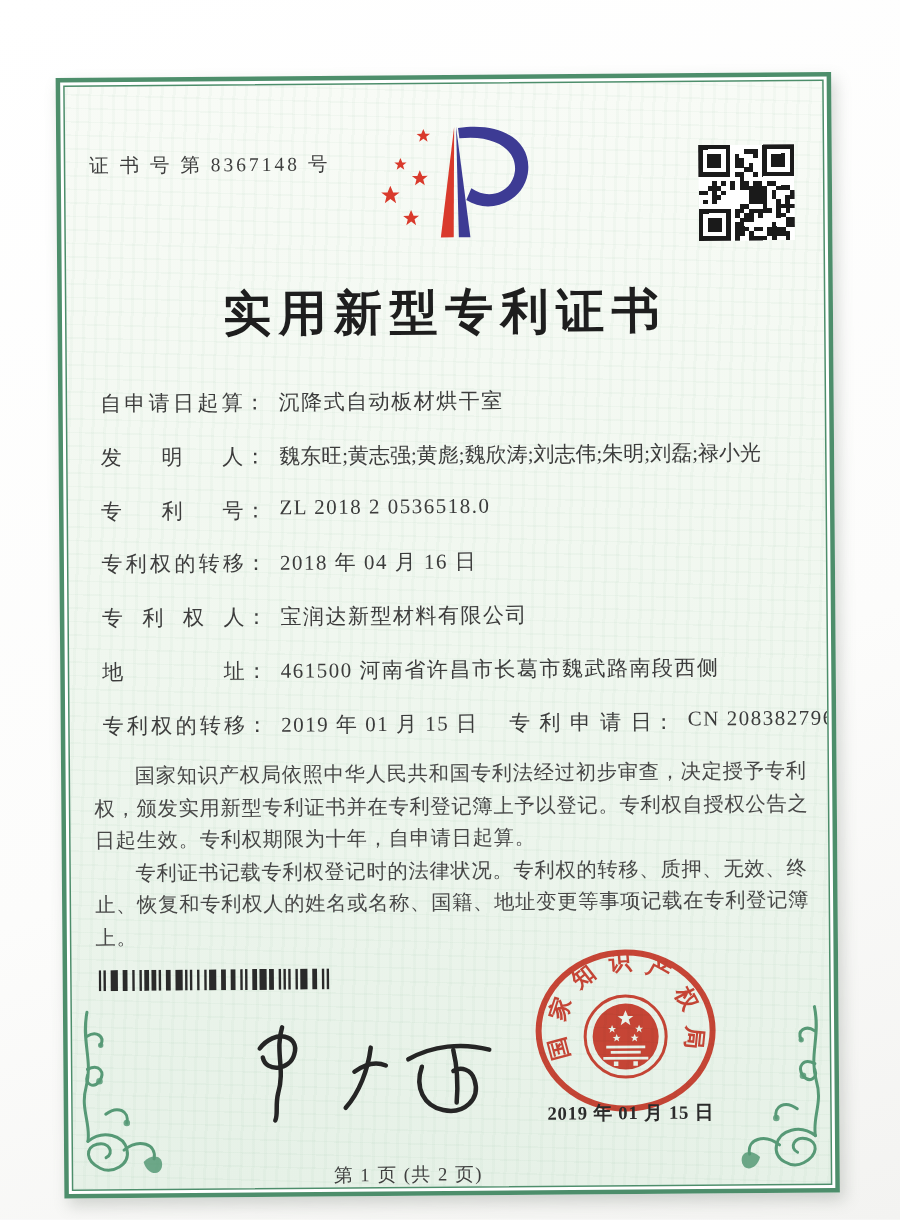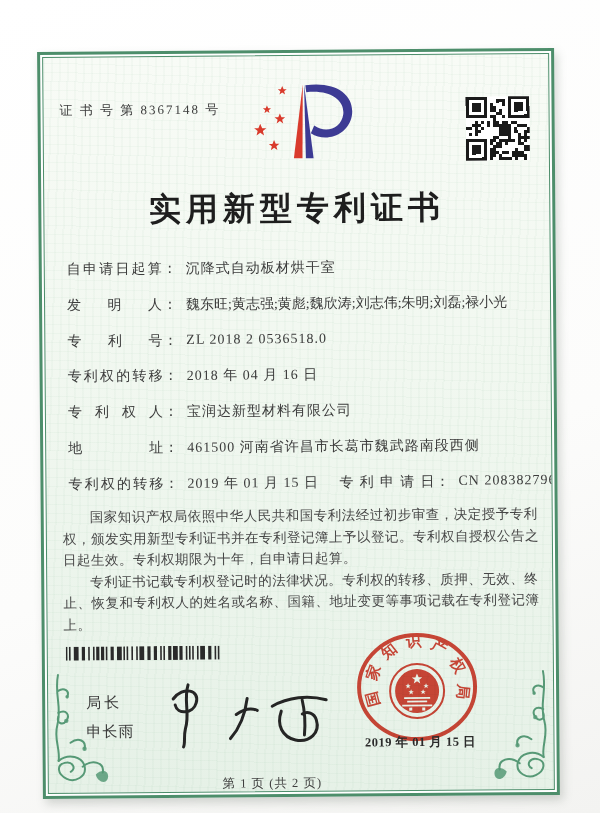--- a/index.html
+++ b/index.html
@@ -125,24 +125,20 @@
         <p>国家知识产权局依照中华人民共和国专利法经过初步审查，决定授予专利权，颁发实用新型专利证书并在专利登记簿上予以登记。专利权自授权公告之日起生效。专利权期限为十年，自申请日起算。</p>
         <p>专利证书记载专利权登记时的法律状况。专利权的转移、质押、无效、终止、恢复和专利权人的姓名或名称、国籍、地址变更等事项记载在专利登记簿上。</p>
       </div>
 
       <div class="barcode">
         <svg viewBox="0 0 100 20" preserveAspectRatio="none">
           <path class="bc-bars" fill="#2a2a2a" d="M0,0h1v20h-1zM2,0h1v20h-1zM5,0h3v20h-3zM10,0h2v20h-2zM14,0h1v20h-1zM17,0h1v20h-1zM19,0h2v20h-2zM22,0h2v20h-2zM25,0h1v20h-1zM28,0h2v20h-2zM32,0h3v20h-3zM36,0h1v20h-1zM38,0h1v20h-1zM41,0h1v20h-1zM44,0h1v20h-1zM46,0h3v20h-3zM51,0h2v20h-2zM55,0h2v20h-2zM59,0h1v20h-1zM61,0h1v20h-1zM64,0h2v20h-2zM67,0h3v20h-3zM71,0h2v20h-2zM75,0h1v20h-1zM77,0h1v20h-1zM79,0h1v20h-1zM82,0h1v20h-1zM84,0h3v20h-3zM89,0h2v20h-2zM93,0h1v20h-1zM95,0h1v20h-1z"></path>
         </svg>
       </div>
 
-      <div class="signer">
-        <div>局长</div>
-        <div class="line2">申长雨</div>
-      </div>
 
       <div class="signature">
         <svg viewBox="0 0 195 76">
           <g fill="none" stroke="#252525" stroke-width="3" stroke-linecap="round" stroke-linejoin="round">
             <path d="M40,8 C35,24 42,36 37,52 C35,60 37,66 35,70"></path>
             <path d="M25,22 C35,9 52,13 48,26 C45,37 29,38 27,28"></path>
             <path d="M88,38 C95,33 102,31 109,34"></path>
             <path d="M99,22 C97,37 91,52 82,62"></path>
             <path d="M124,30 C140,21 160,19 178,24"></path>
             <path d="M133,35 C128,49 134,61 147,64 C161,67 172,57 168,44 C166,37 159,35 154,38"></path>

